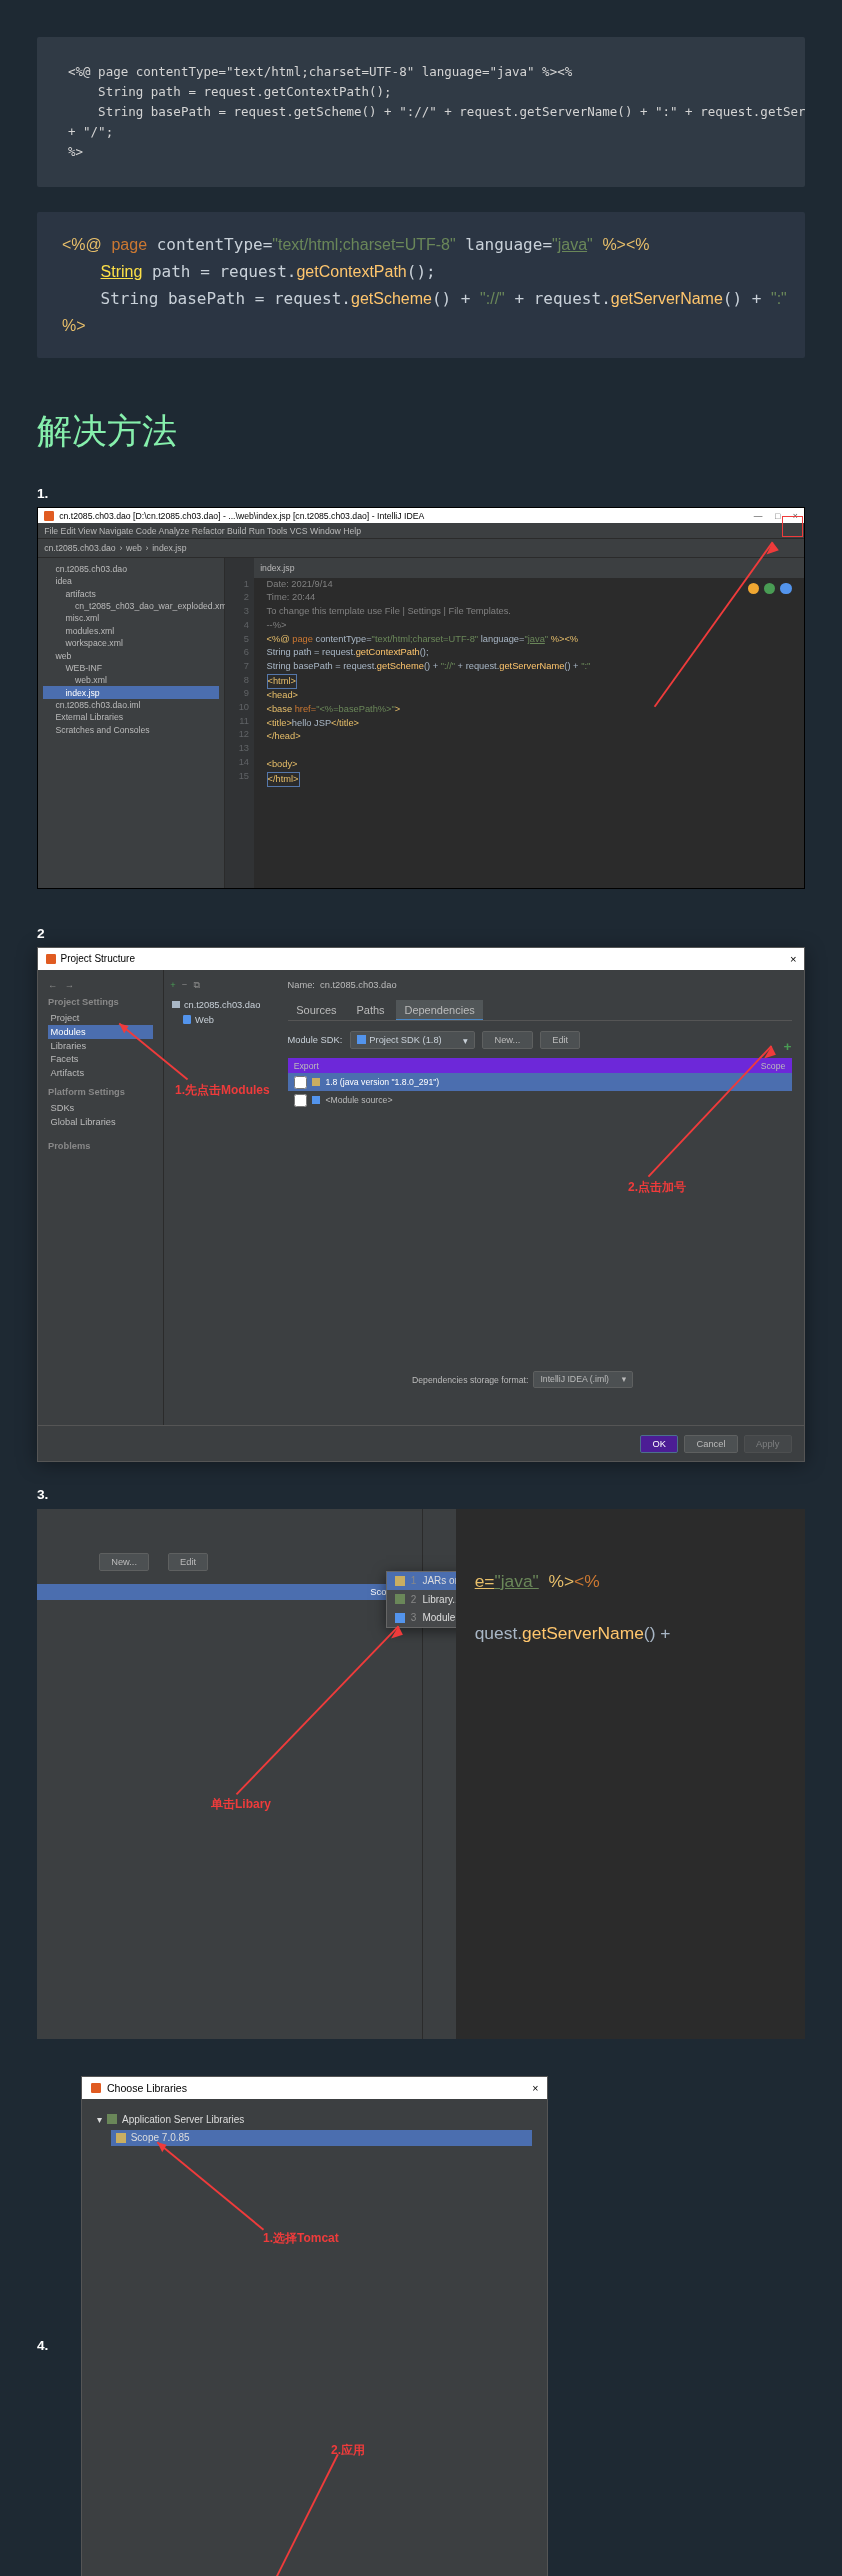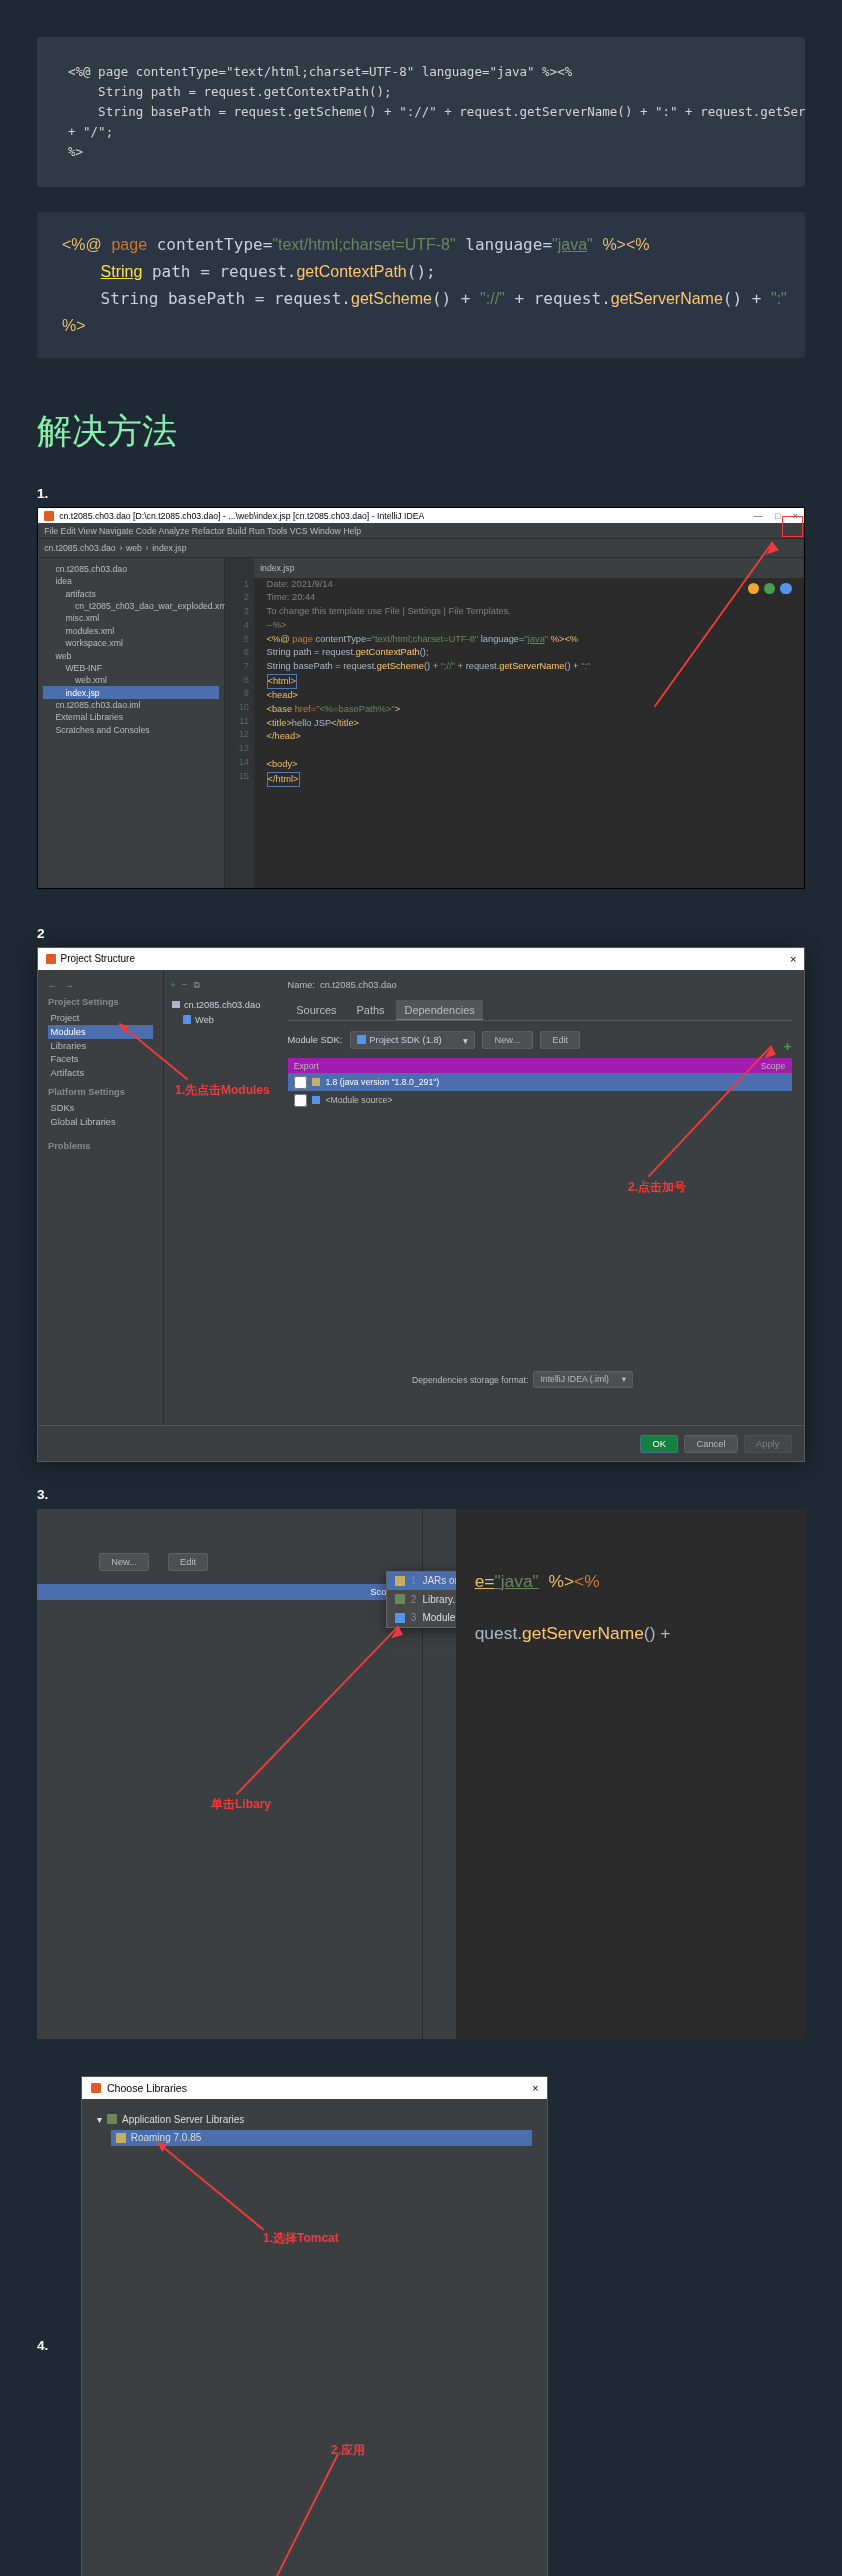--- a/index.html
+++ b/index.html
@@ -45,22 +45,22 @@
 .ps-mid .web{width:8.7px;height:8.7px;background:#5394ec;border-radius:1.2px}
 .ps-main{flex:1;background:#3c3f41;padding:10px 12.5px;position:relative}
 .ps-main .name{color:#bbb;font-size:9.3px;margin-bottom:10px}
 .ps-tabs{display:flex;gap:2.5px;border-bottom:0.6px solid #555;margin-bottom:10px}
 .ps-tab{padding:3.7px 8.7px;font-size:11px;color:#bbb;cursor:pointer}
 .ps-tab.act{background:#515658;border-bottom:1.2px solid #4a88c7}
 .sdk-row{display:flex;align-items:center;gap:7.5px;font-size:9.3px;margin-bottom:8.7px}
 .sdk-sel{background:#4c5052;border:0.6px solid #5e6060;padding:2.5px 6.2px;border-radius:1.9px;min-width:125px;display:flex;}
 .sdk-sel .caret{margin-left:auto}
 .btn{background:#4c5052;border:0.6px solid #5e6060;padding:3.1px 11.2px;border-radius:1.9px;color:#bbb;font-size:9.3px;cursor:pointer}
-.btn.primary{background:#15803d;border-color:#4c708c;color:#fff}
-.dep-head{display:flex;background:#a21caf;padding:2.5px 6.2px;font-size:8.7px;color:#bbb}
+.btn.primary{background:#4c1d95;border-color:#4c708c;color:#fff}
+.dep-head{display:flex;background:#6d28d9;padding:2.5px 6.2px;font-size:8.7px;color:#bbb}
 .dep-row{display:flex;padding:2.5px 6.2px;font-size:8.7px;color:#bbb;align-items:center;gap:5px}
 .dep-row.sel{background:#4b6eaf;color:#fff}
 .dep-row .ic{width:8.7px;height:8.7px;background:#c9ae61}
 .plus{position:absolute;right:12.5px;top:69px;color:#499c54;font-size:13.7px;font-weight:700}
 .anno{position:absolute;color:#ef3b3b;font-size:12px;font-weight:600}
 .ps-foot{padding:8.7px 12.5px;border-top:0.6px solid #555;display:flex;justify-content:flex-end;gap:6.2px}
 .storage{position:absolute;bottom:37px;left:137px;right:12.5px;font-size:8.7px;color:#bbb}
 .step3img{background:#3c3f41;height:530px;position:relative;margin-bottom:37px}
 .s3a{position:absolute;left:0;top:0;width:386px;height:100%;background:#3c3f41;border-right:0.6px solid #2b2b2b}
 .s3b{position:absolute;right:0;top:0;width:349px;height:100%;background:#2b2b2b;padding:62px 18.7px;font-family:Consolas,monospace;font-size:17.4px;color:#a9b7c6}.s3b .str{color:#6a8759}.s3b .tag{color:#e8bf6a}.s3b .fn{color:#ffc66d}
@@ -328,21 +328,21 @@
       </div>
       <div class="cl-body">
         <div class="cl-list">
           <div class="h">
               <span>▾</span>
               <span style="width:10px;height:10px;background:#6a8759"></span>
               <span>Application Server Libraries</span>
             </div>
           <div class="sel" style="margin-left:13.7px;display:flex;align-items:center;gap:5px">
               <span style="width:10px;height:10px;background:#c9ae61"></span>
-              <span>Roaming 7.0.85</span>
+              <span>Scope 7.0.85</span>
             </div>
         </div>
         <div class="anno" style="left:181px;top:131px">1.选择Tomcat</div>
         <div class="anno" style="left:249px;top:343px">2.应用</div>
         <svg class="arrow" style="left:69px;top:37px;width:125px;height:100px" viewBox="0 0 200 160" width="125" height="100">
             <line x1="10" y1="10" x2="180" y2="150" stroke="#ef3b3b" stroke-width="3"></line>
             <polygon points="10,10 25,14 18,26" fill="#ef3b3b"></polygon>
           </svg>
         <svg class="arrow" style="left:156px;top:349px;width:125px;height:187px" viewBox="0 0 200 300" width="125" height="187">
             <line x1="160" y1="10" x2="20" y2="290" stroke="#ef3b3b" stroke-width="3"></line>

